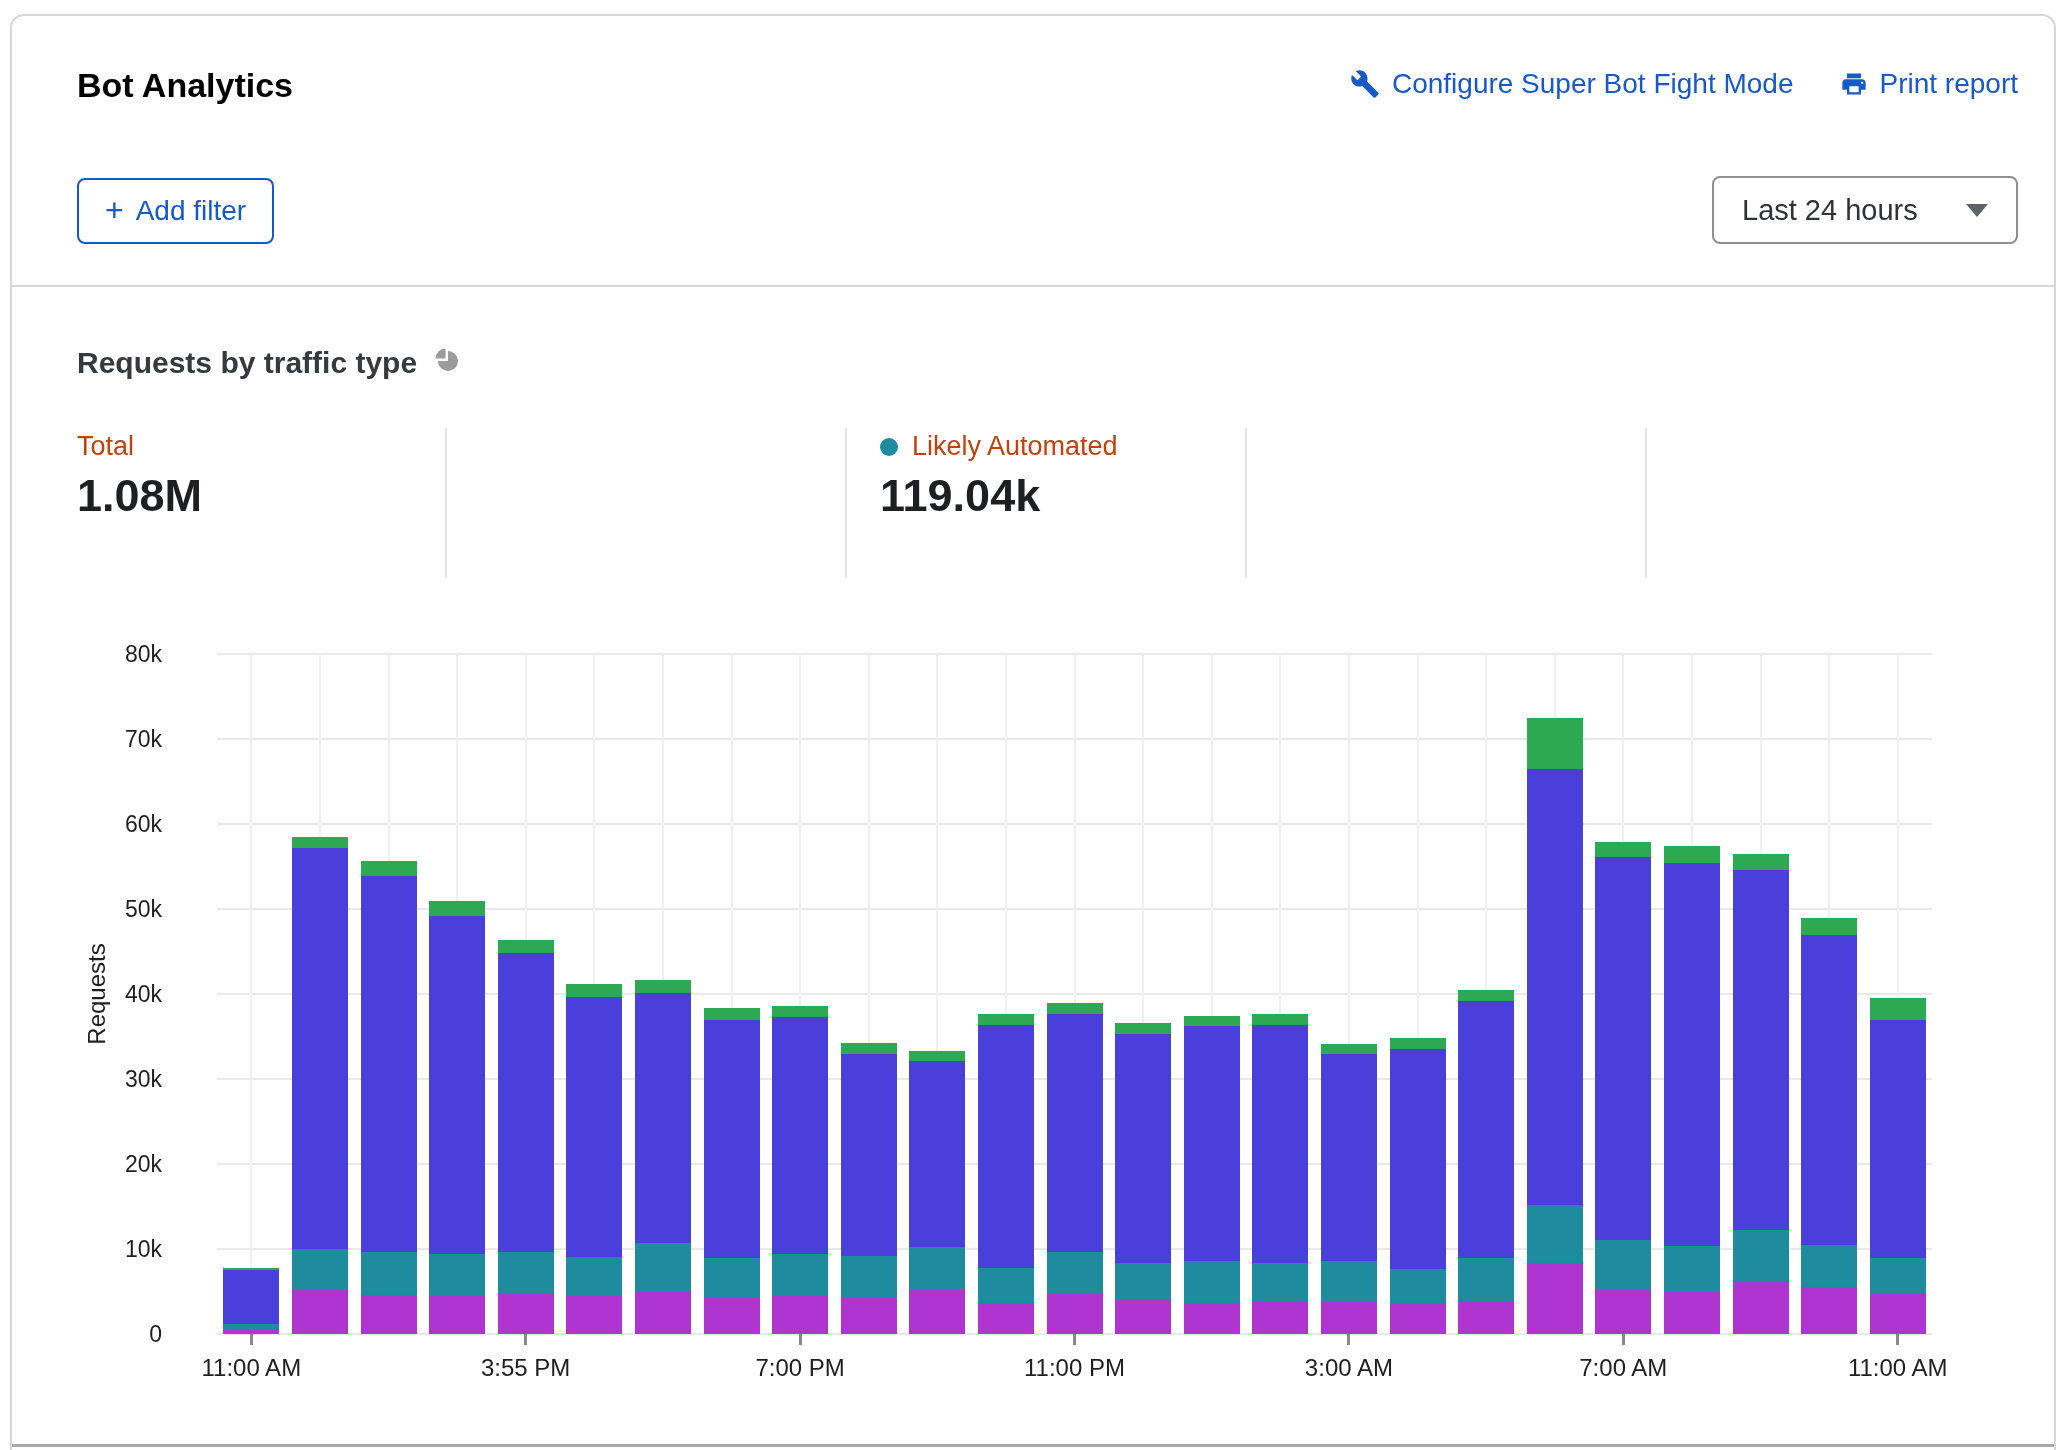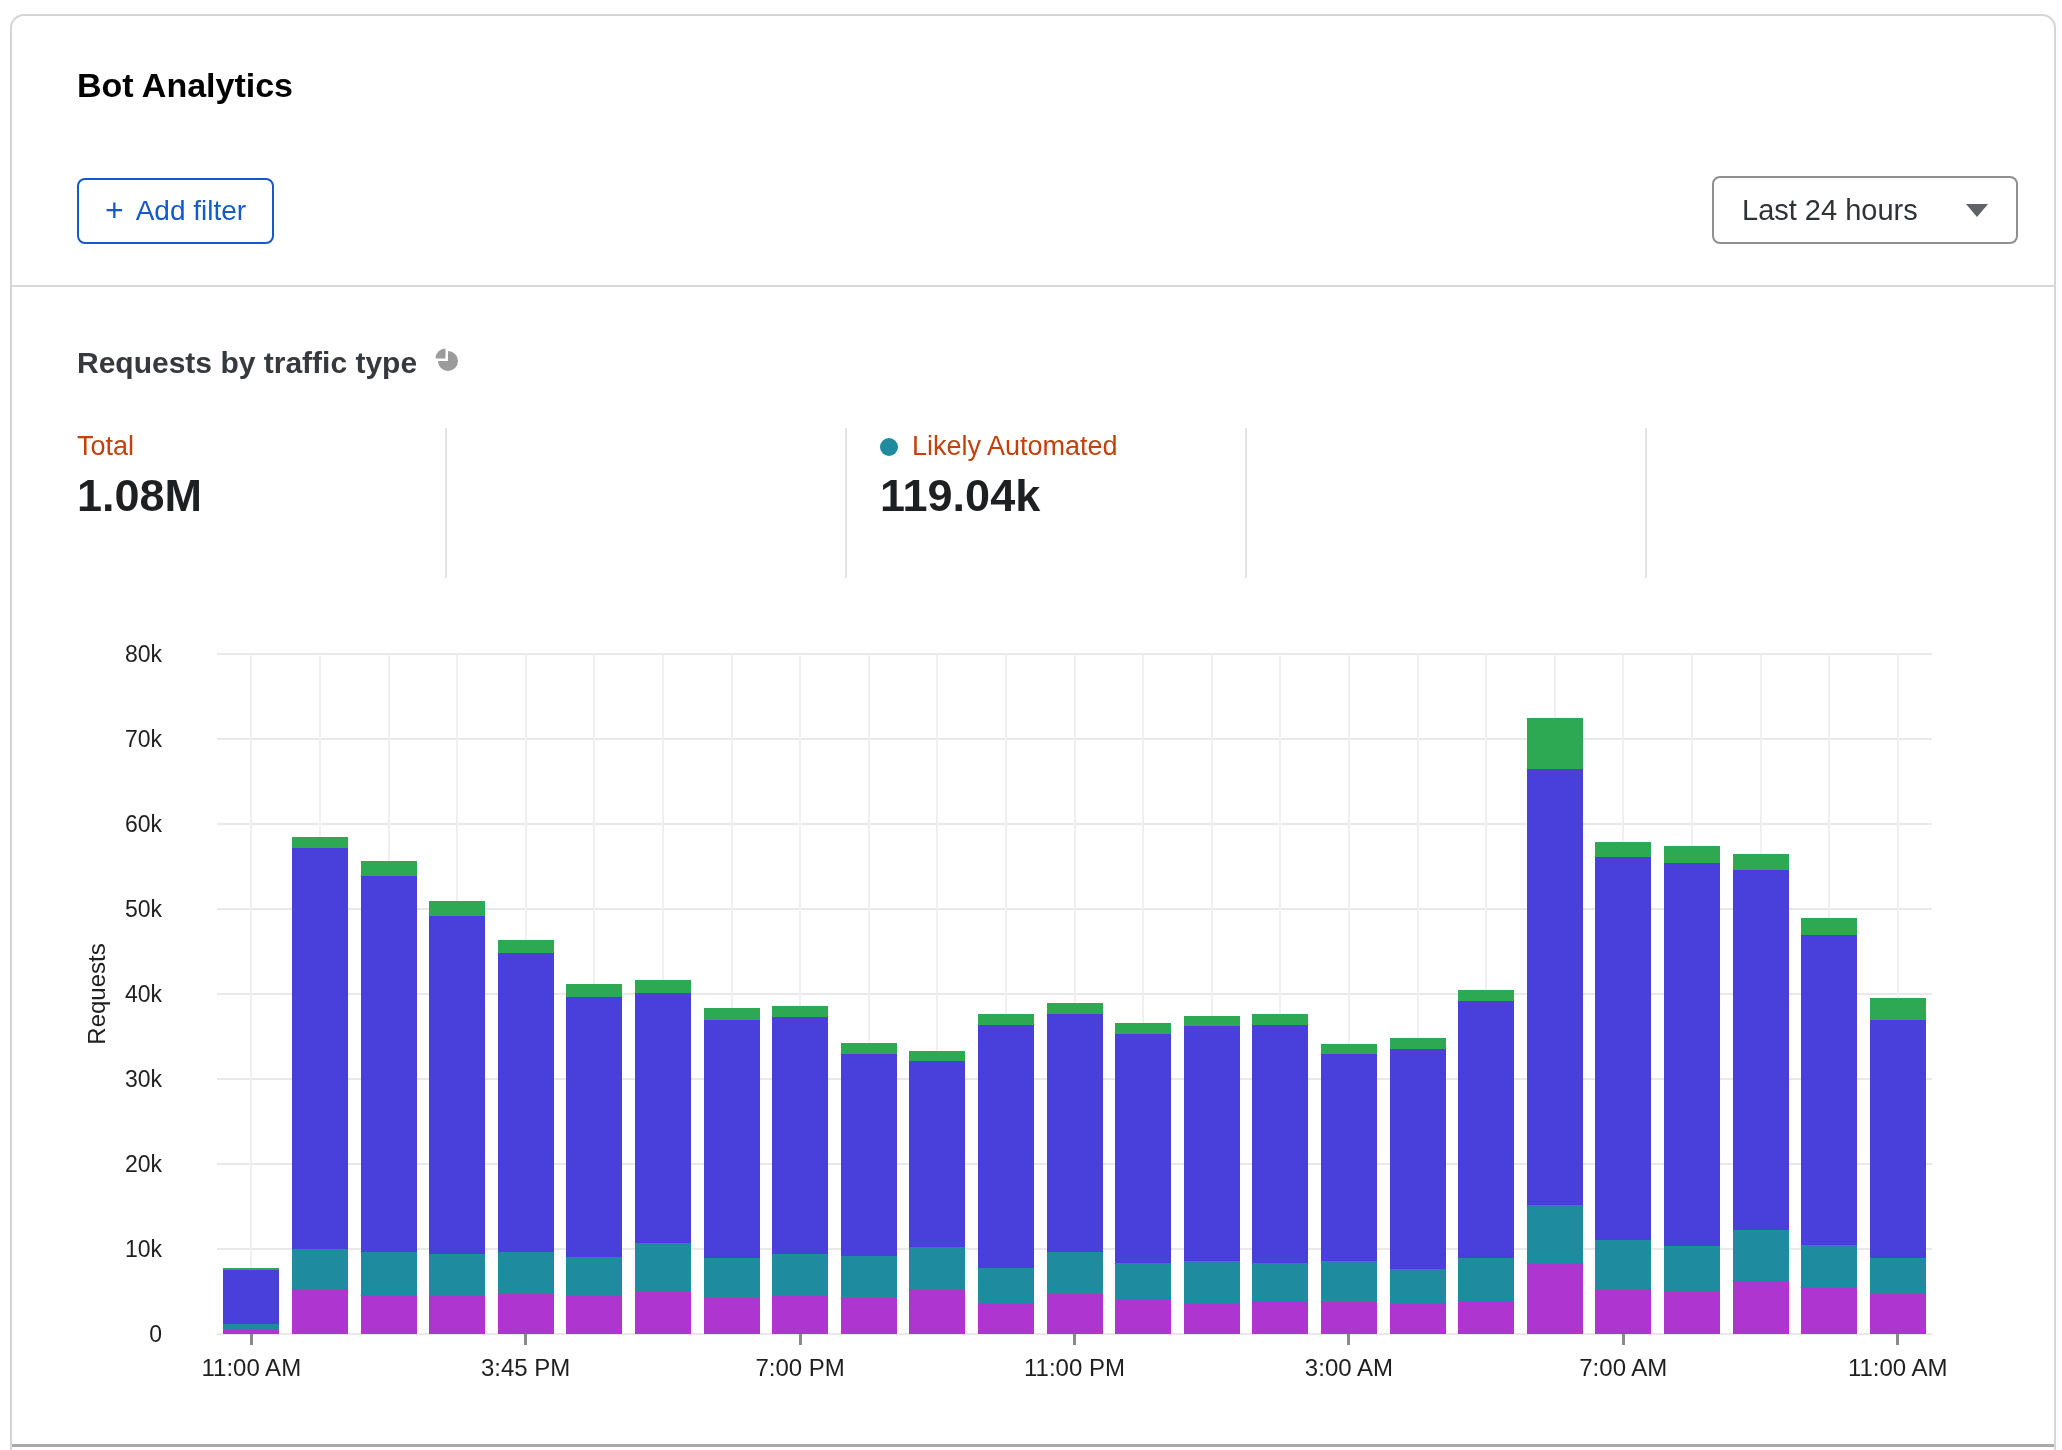--- a/index.html
+++ b/index.html
@@ -51,20 +51,38 @@
                  font-size:24px; color:#1f1f1f; }
   .bottom-divider { position:absolute; left:0; right:0; top:1428px; height:3px; background:#a9a9a9; }
 </style>
 </head>
 <body>
 
 <div class="card">
 
   <div class="title">Bot Analytics</div>
 
+  <div class="links">
+    <div class="hlink">
+      <span>
+        <svg width="30" height="30" viewBox="0 0 24 24" fill="#1659c8">
+            <path d="M22.7 19l-9.1-9.1c.9-2.3.4-5-1.5-6.9-2-2-5-2.4-7.4-1.3L9 6 6 9 1.6 4.7C.4 7.1.9 10.1 2.9 12.1c1.9 1.9 4.6 2.4 6.9 1.5l9.1 9.1c.4.4 1 .4 1.4 0l2.3-2.3c.5-.4.5-1.1.1-1.4z"></path>
+          </svg>
+      </span>
+      <span>Configure Super Bot Fight Mode</span>
+    </div>
+    <div class="hlink">
+      <span>
+        <svg width="28" height="28" viewBox="0 0 24 24" fill="#1659c8">
+            <path d="M19 8H5c-1.66 0-3 1.34-3 3v6h4v4h12v-4h4v-6c0-1.66-1.34-3-3-3zm-3 11H8v-5h8v5zm3-7c-.55 0-1-.45-1-1s.45-1 1-1 1 .45 1 1-.45 1-1 1zm-1-9H6v4h12V3z"></path>
+          </svg>
+      </span>
+      <span>Print report</span>
+    </div>
+  </div>
 
   <button class="add-filter">
     <span class="plus">+</span>
     <span>Add filter</span>
   </button>
 
   <div class="select">
     <span>Last 24 hours</span>
     <span class="caret"></span>
   </div>
@@ -293,21 +311,21 @@
       </div>
       <div class="bar" style="left: 1652.7px; width: 56px; height: 335.75px;">
         <div class="seg" style="height: 39.95px; background: rgb(174, 53, 208);"></div>
         <div class="seg" style="height: 35.7px; background: rgb(30, 140, 158);"></div>
         <div class="seg" style="height: 238px; background: rgb(73, 64, 220);"></div>
         <div class="seg" style="height: 22.1px; background: rgb(46, 169, 83);"></div>
       </div>
       <div class="xtick" style="left: 32.8px; top: 680px;"></div>
       <div class="xlab" style="left: -50.7px; top: 700px;">11:00 AM</div>
       <div class="xtick" style="left: 307.2px; top: 680px;"></div>
-      <div class="xlab" style="left: 223.7px; top: 700px;">3:45 PM</div>
+      <div class="xlab" style="left: 223.7px; top: 700px;">3:55 PM</div>
       <div class="xtick" style="left: 581.6px; top: 680px;"></div>
       <div class="xlab" style="left: 498.1px; top: 700px;">7:00 PM</div>
       <div class="xtick" style="left: 856px; top: 680px;"></div>
       <div class="xlab" style="left: 772.5px; top: 700px;">11:00 PM</div>
       <div class="xtick" style="left: 1130.4px; top: 680px;"></div>
       <div class="xlab" style="left: 1046.9px; top: 700px;">3:00 AM</div>
       <div class="xtick" style="left: 1404.8px; top: 680px;"></div>
       <div class="xlab" style="left: 1321.3px; top: 700px;">7:00 AM</div>
       <div class="xtick" style="left: 1679.2px; top: 680px;"></div>
       <div class="xlab" style="left: 1595.7px; top: 700px;">11:00 AM</div>

